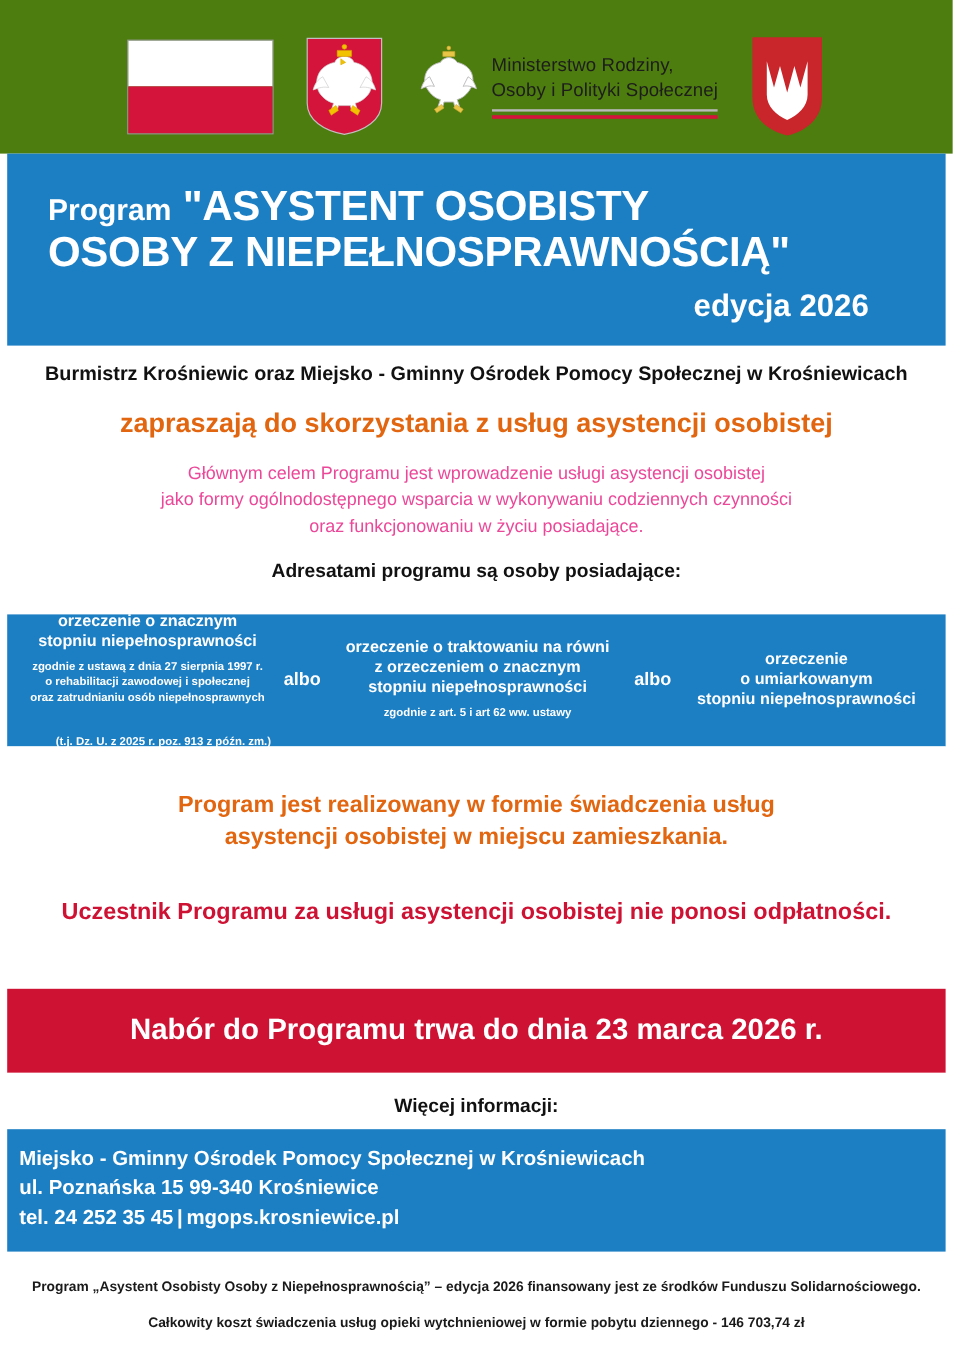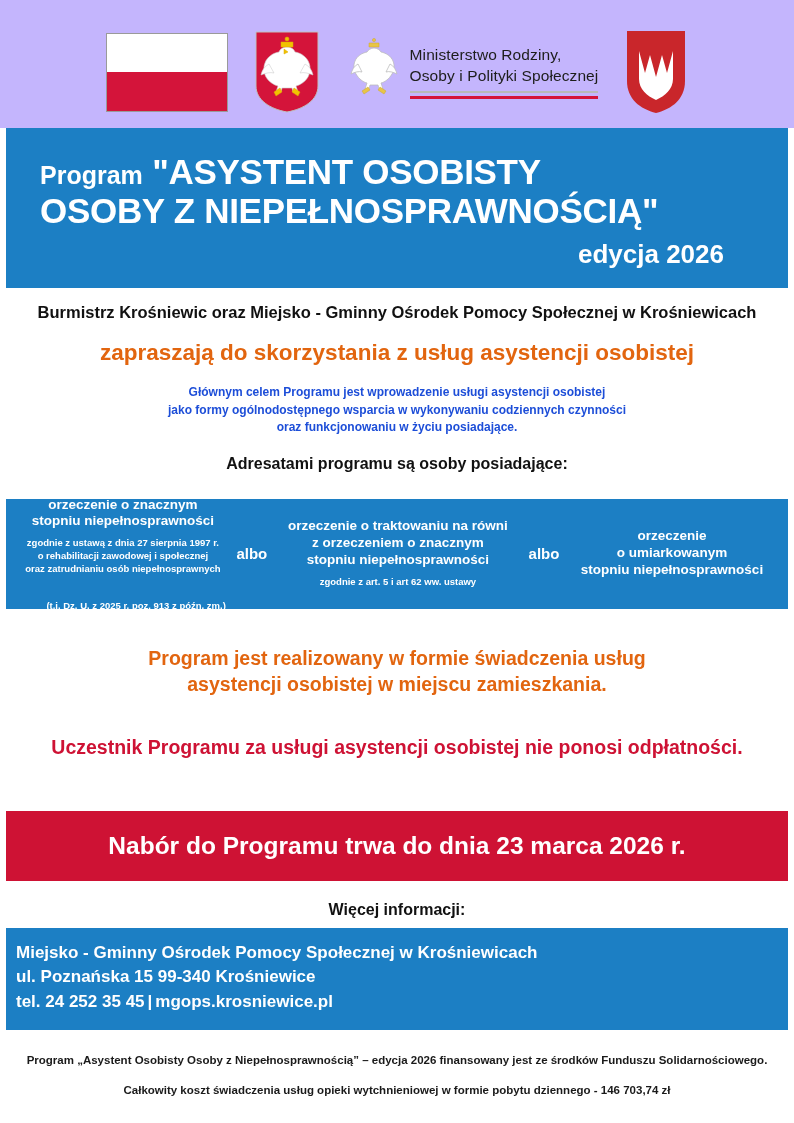--- a/index.html
+++ b/index.html
@@ -16,21 +16,21 @@
     position: relative;
   }
 
   
   .logo-strip {
     height: 128px;
     display: flex;
     align-items: center;
     justify-content: center;
     gap: 26px;
-    background: #c4b5fd;
+    background: #4d7c0f;
     padding-top: 16px;
     box-sizing: border-box;
   }
   .flag-pl {
     width: 122px;
     height: 79px;
     border: 1px solid #9a9a9a;
     box-sizing: border-box;
     display: flex;
     flex-direction: column;
@@ -124,23 +124,23 @@
   .intro-invite {
     font-size: 22.5px;
     font-weight: bold;
     color: #e2650f;
     margin-top: 16px;
     line-height: 1.2;
     white-space: nowrap;
   }
   .intro-goal {
     margin-top: 18px;
-    font-size: 12px;
-    font-weight: bold;
-    color: #1d4ed8;
+    font-size: 15px;
+    font-weight: normal;
+    color: #ec4899;
     line-height: 1.45;
   }
   .intro-addressees {
     margin-top: 18px;
     font-size: 16px;
     font-weight: bold;
     color: #111111;
   }
 
   

